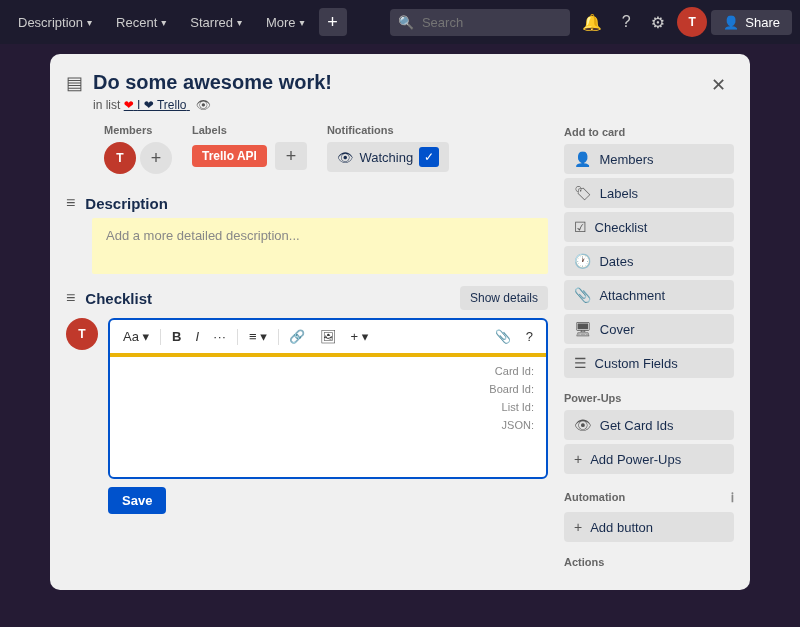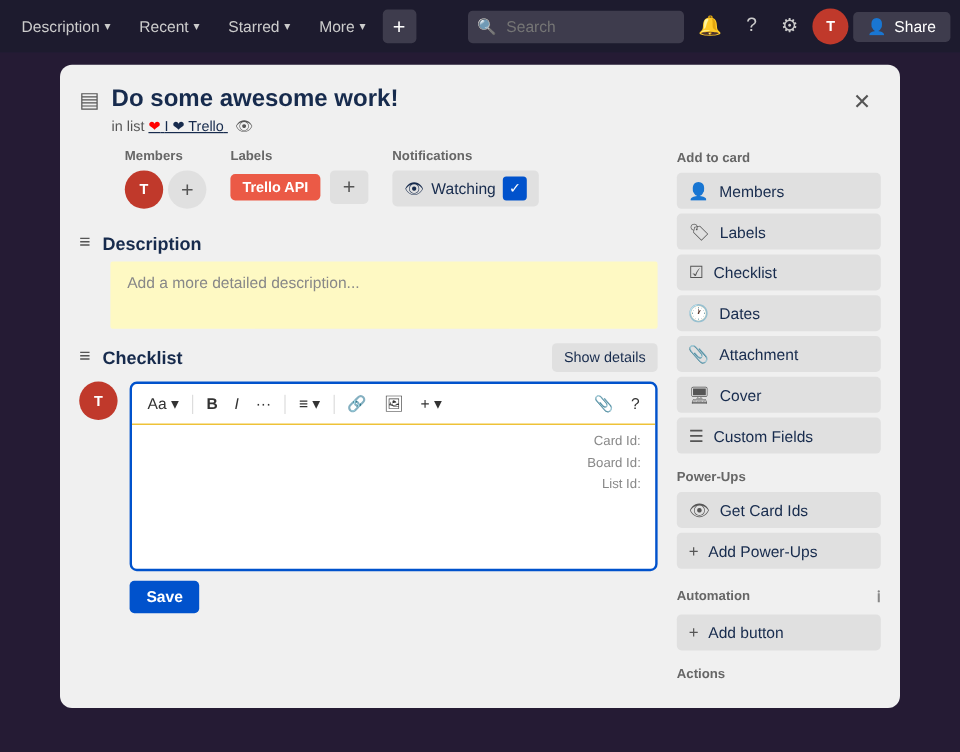--- a/index.html
+++ b/index.html
@@ -357,21 +357,21 @@
       flex: 1;
       border: 2px solid #0052cc;
       border-radius: 6px;
       background: white;
       overflow: hidden;
     }
     .editor-toolbar {
       display: flex;
       align-items: center;
       padding: 6px 8px;
-      border-bottom: 1px solid #eab308;
+      border-bottom: 4px solid #eab308;
       gap: 4px;
     }
     .toolbar-btn {
       background: transparent;
       border: none;
       cursor: pointer;
       padding: 3px 5px;
       border-radius: 3px;
       font-size: 13px;
       color: #333;
@@ -565,20 +565,21 @@
               <button class="toolbar-btn">+ ▾</button>
               <div style="margin-left:auto;display:flex;gap:4px;">
                 <button class="toolbar-btn">📎</button>
                 <button class="toolbar-btn">?</button>
               </div>
             </div>
             <div class="editor-content">
               <p>Card Id:</p>
               <p>Board Id:</p>
               <p>List Id:</p>
+              <p>JSON:</p>
             </div>
           </div>
         </div>
         <div style="margin-left:42px;">
           <button class="save-btn">Save</button>
         </div>
 
       </div>
 
       <div class="modal-sidebar">

